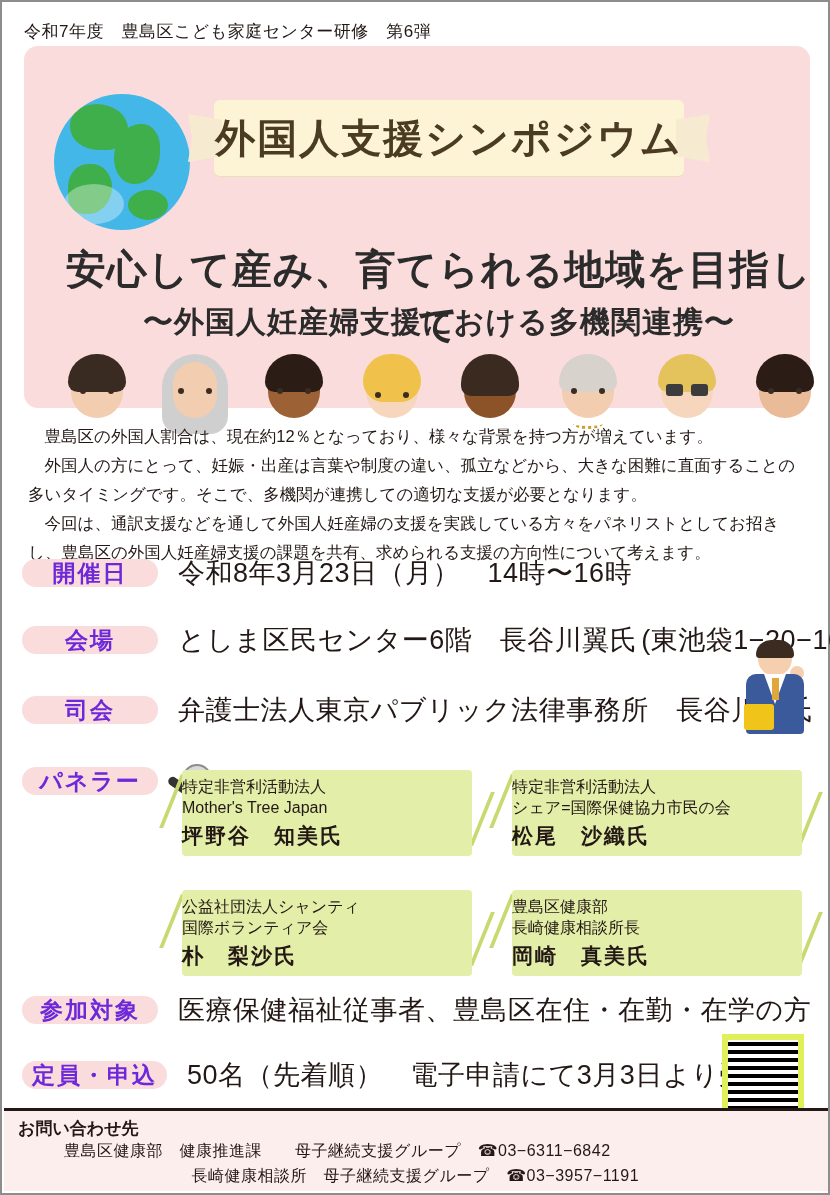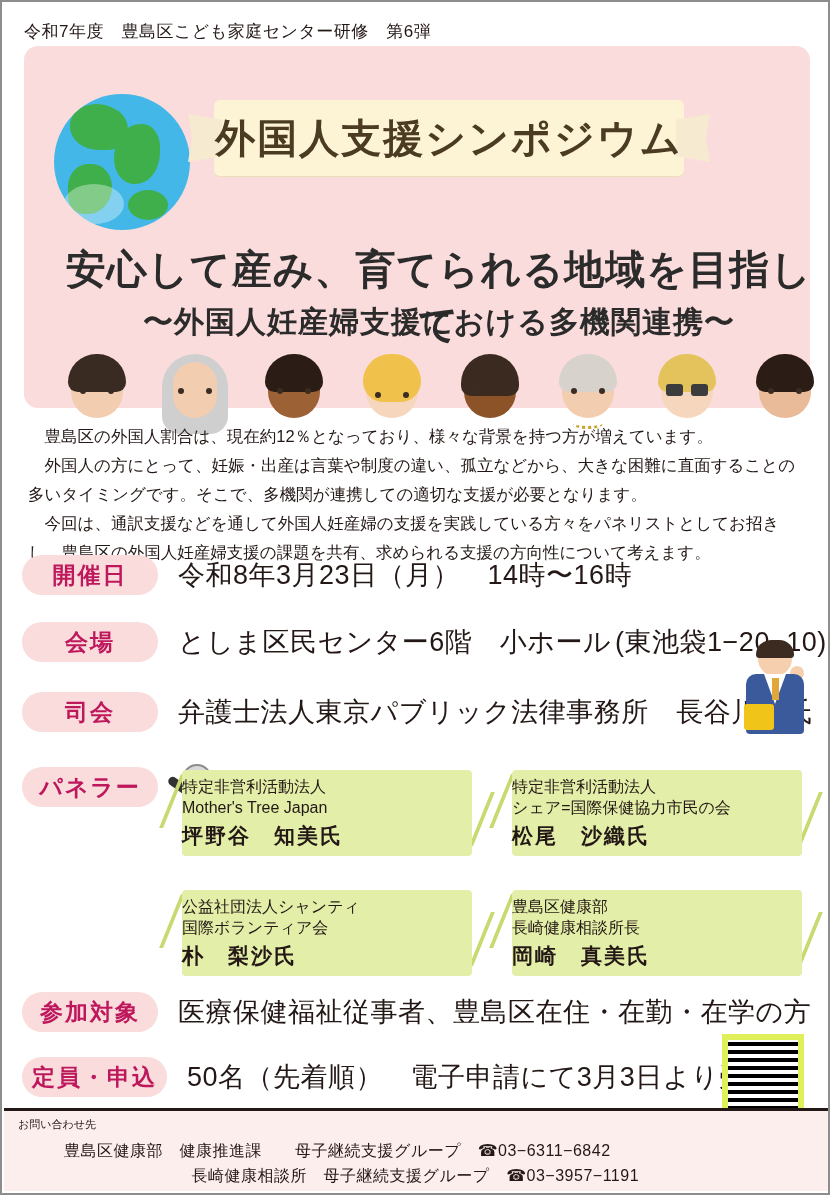--- a/index.html
+++ b/index.html
@@ -88,23 +88,23 @@
   
   .desc{
     position:absolute;left:26px;top:420px;width:780px;
     font-size:16.5px;line-height:1.75;color:#231815;
   }
   .desc p{margin:0;text-indent:1em;}
   
   .row{position:absolute;left:20px;display:flex;align-items:center;}
   .pill{
     background:#fadcdc;border-radius:22px;
-    height:40px;min-width:136px;
+    height:28px;min-width:136px;
     display:flex;align-items:center;justify-content:center;
-    font-size:23px;font-weight:bold;color:#be185d;letter-spacing:2px;
+    font-size:23px;font-weight:bold;color:#6d28d9;letter-spacing:2px;
     padding:0 10px;box-sizing:border-box;
   }
   .rowtext{margin-left:20px;font-size:27px;color:#231815;letter-spacing:0.5px;white-space:nowrap;}
   .r-date{top:553px;}
   .r-place{top:620px;}
   .r-mc{top:690px;}
   .r-panel{top:765px;}
   .r-target{top:990px;}
   .r-cap{top:1055px;}
   
@@ -142,21 +142,21 @@
   }
   .qr .code{width:70px;height:70px;background:
      repeating-linear-gradient(0deg,#000 0 4px,#fff 4px 8px),
      repeating-linear-gradient(90deg,#000 0 4px,rgba(255,255,255,0) 4px 8px);
      background-blend-mode:screen;}
   
   .footer{
     position:absolute;left:2px;bottom:2px;width:824px;height:80px;
     background:#fdeeee;border-top:3px solid #231815;
   }
-  .footer .ttl{position:absolute;left:14px;top:6px;font-size:11px;font-weight:normal;}
+  .footer .ttl{position:absolute;left:14px;top:6px;font-size:17px;font-weight:bold;}
   .frow{position:absolute;font-size:16px;letter-spacing:0.5px;color:#231815;}
   .f1{left:60px;top:30px;}
   .f2{left:72px;top:55px;}
 </style>
 </head>
 <body>
 
 <div class="page">
 
   <div class="top-note">令和7年度　豊島区こども家庭センター研修　第6弾</div>
@@ -256,21 +256,21 @@
     <p>今回は、通訳支援などを通して外国人妊産婦の支援を実践している方々をパネリストとしてお招きし、豊島区の外国人妊産婦支援の課題を共有、求められる支援の方向性について考えます。</p>
   </div>
 
   <div class="row r-date">
     <div class="pill">開催日</div>
     <div class="rowtext">令和8年3月23日（月）　14時〜16時</div>
   </div>
 
   <div class="row r-place">
     <div class="pill">会場</div>
-    <div class="rowtext">としま区民センター6階　小ホール</div>
+    <div class="rowtext">としま区民センター6階　長谷川翼氏</div>
     <div class="rowtext" style="margin-left:4px;">(東池袋1−20−10)</div>
   </div>
 
   <div class="row r-mc">
     <div class="pill">司会</div>
     <div class="rowtext">弁護士法人東京パブリック法律事務所　長谷川翼氏</div>
   </div>
 
   <div class="suit">
     <div class="hand"></div>

